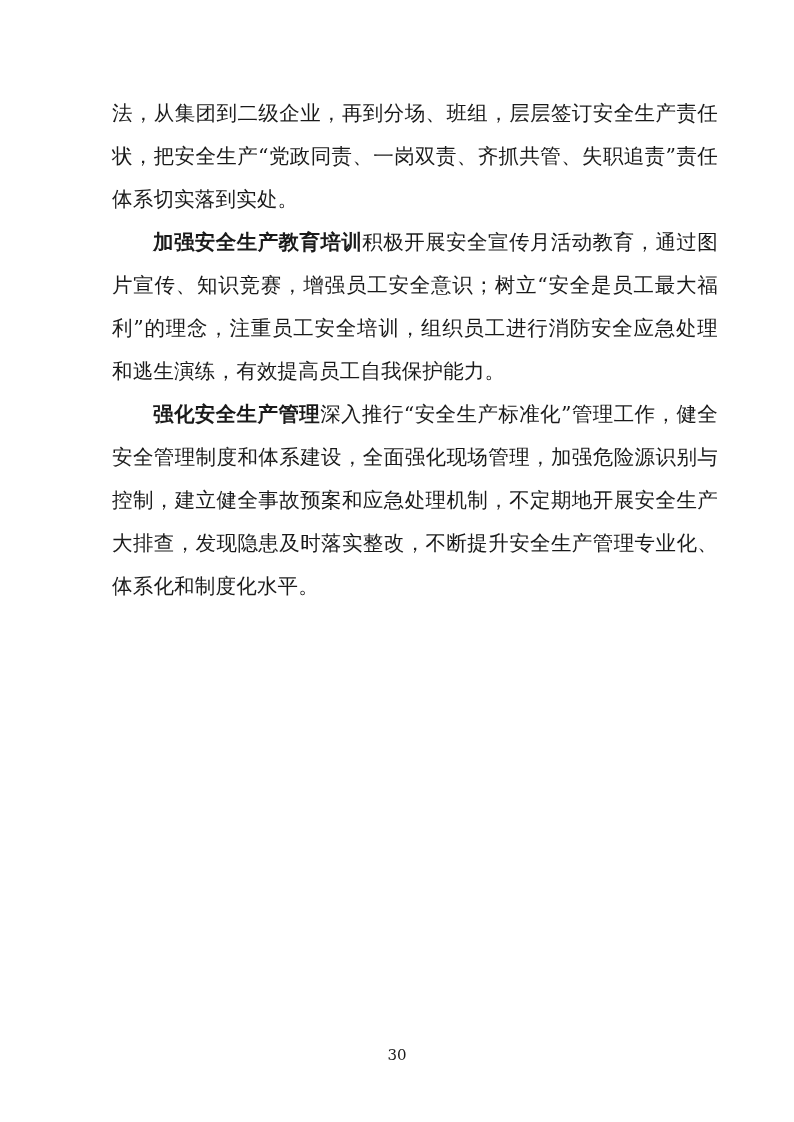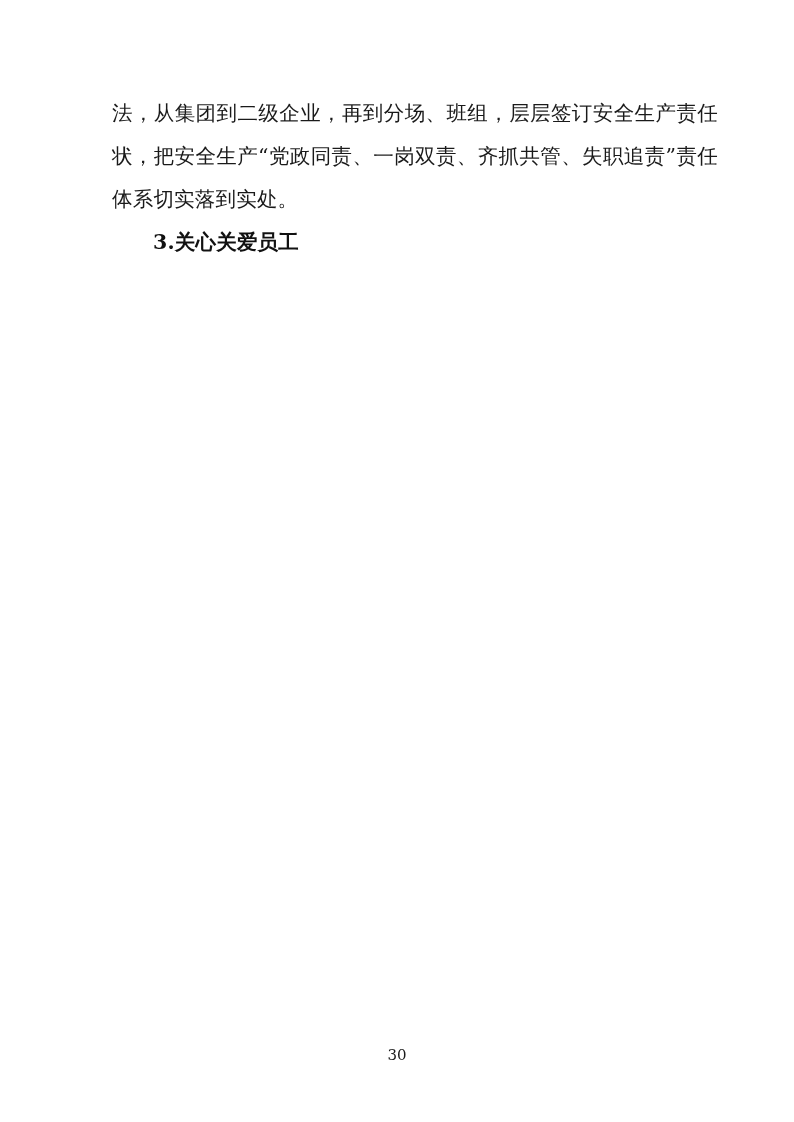--- a/index.html
+++ b/index.html
@@ -62,22 +62,23 @@
 </style>
 </head>
 <body>
 
 <div class="page">
 
   <div class="body-text">
 
     <p class="para no-indent">法，从集团到二级企业，再到分场、班组，层层签订安全生产责任状，把安全生产“党政同责、一岗双责、齐抓共管、失职追责”责任体系切实落到实处。</p>
 
+    <p class="para"><span class="lead-bold">加强安全生产教育培训</span><span>积极开展安全宣传月活动教育，通过图片宣传、知识竞赛，增强员工安全意识；树立“安全是员工最大福利”的理念，注重员工安全培训，组织员工进行消防安全应急处理和逃生演练，有效提高员工自我保护能力。</span></p>
 
+    <p class="para"><span class="lead-bold">强化安全生产管理</span><span>深入推行“安全生产标准化”管理工作，健全安全管理制度和体系建设，全面强化现场管理，加强危险源识别与控制，建立健全事故预案和应急处理机制，不定期地开展安全生产大排查，发现隐患及时落实整改，不断提升安全生产管理专业化、体系化和制度化水平。</span></p>
 
-    <h2 class="heading">3.关心关爱员工</h2>
 
 
   </div>
 
   <div class="page-number">30</div>
 
 </div>
 
 </body></html>

